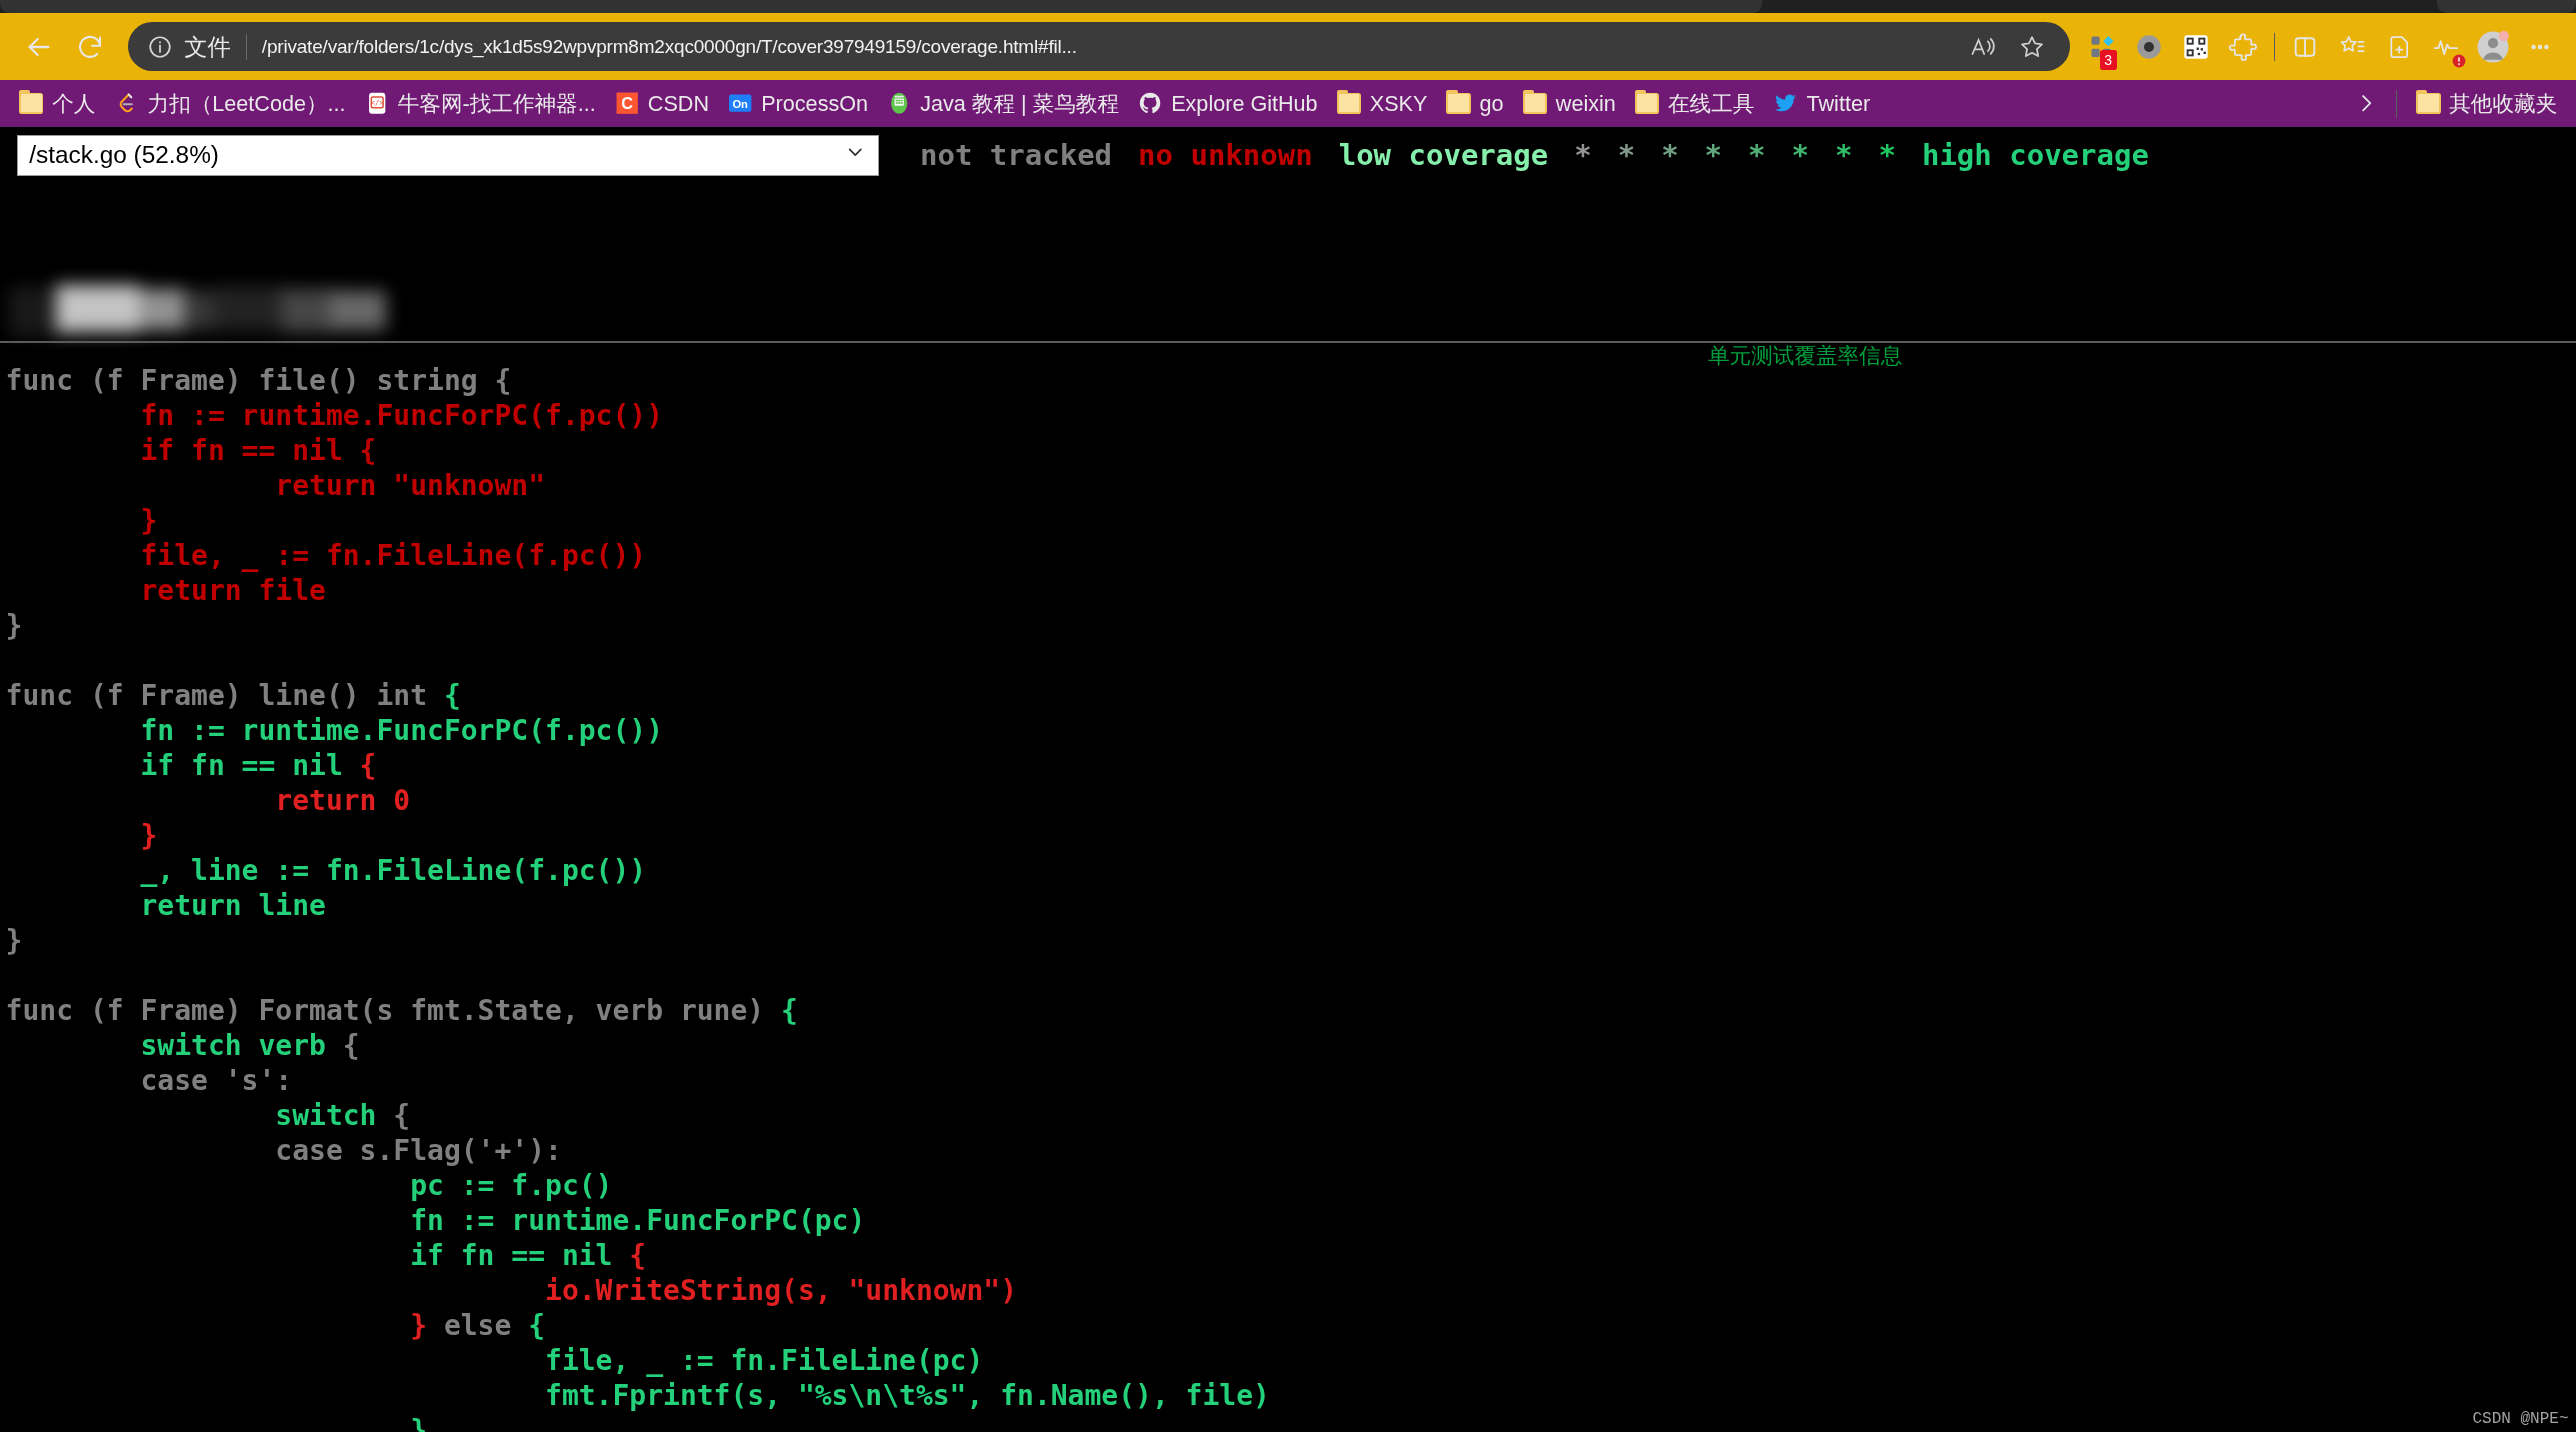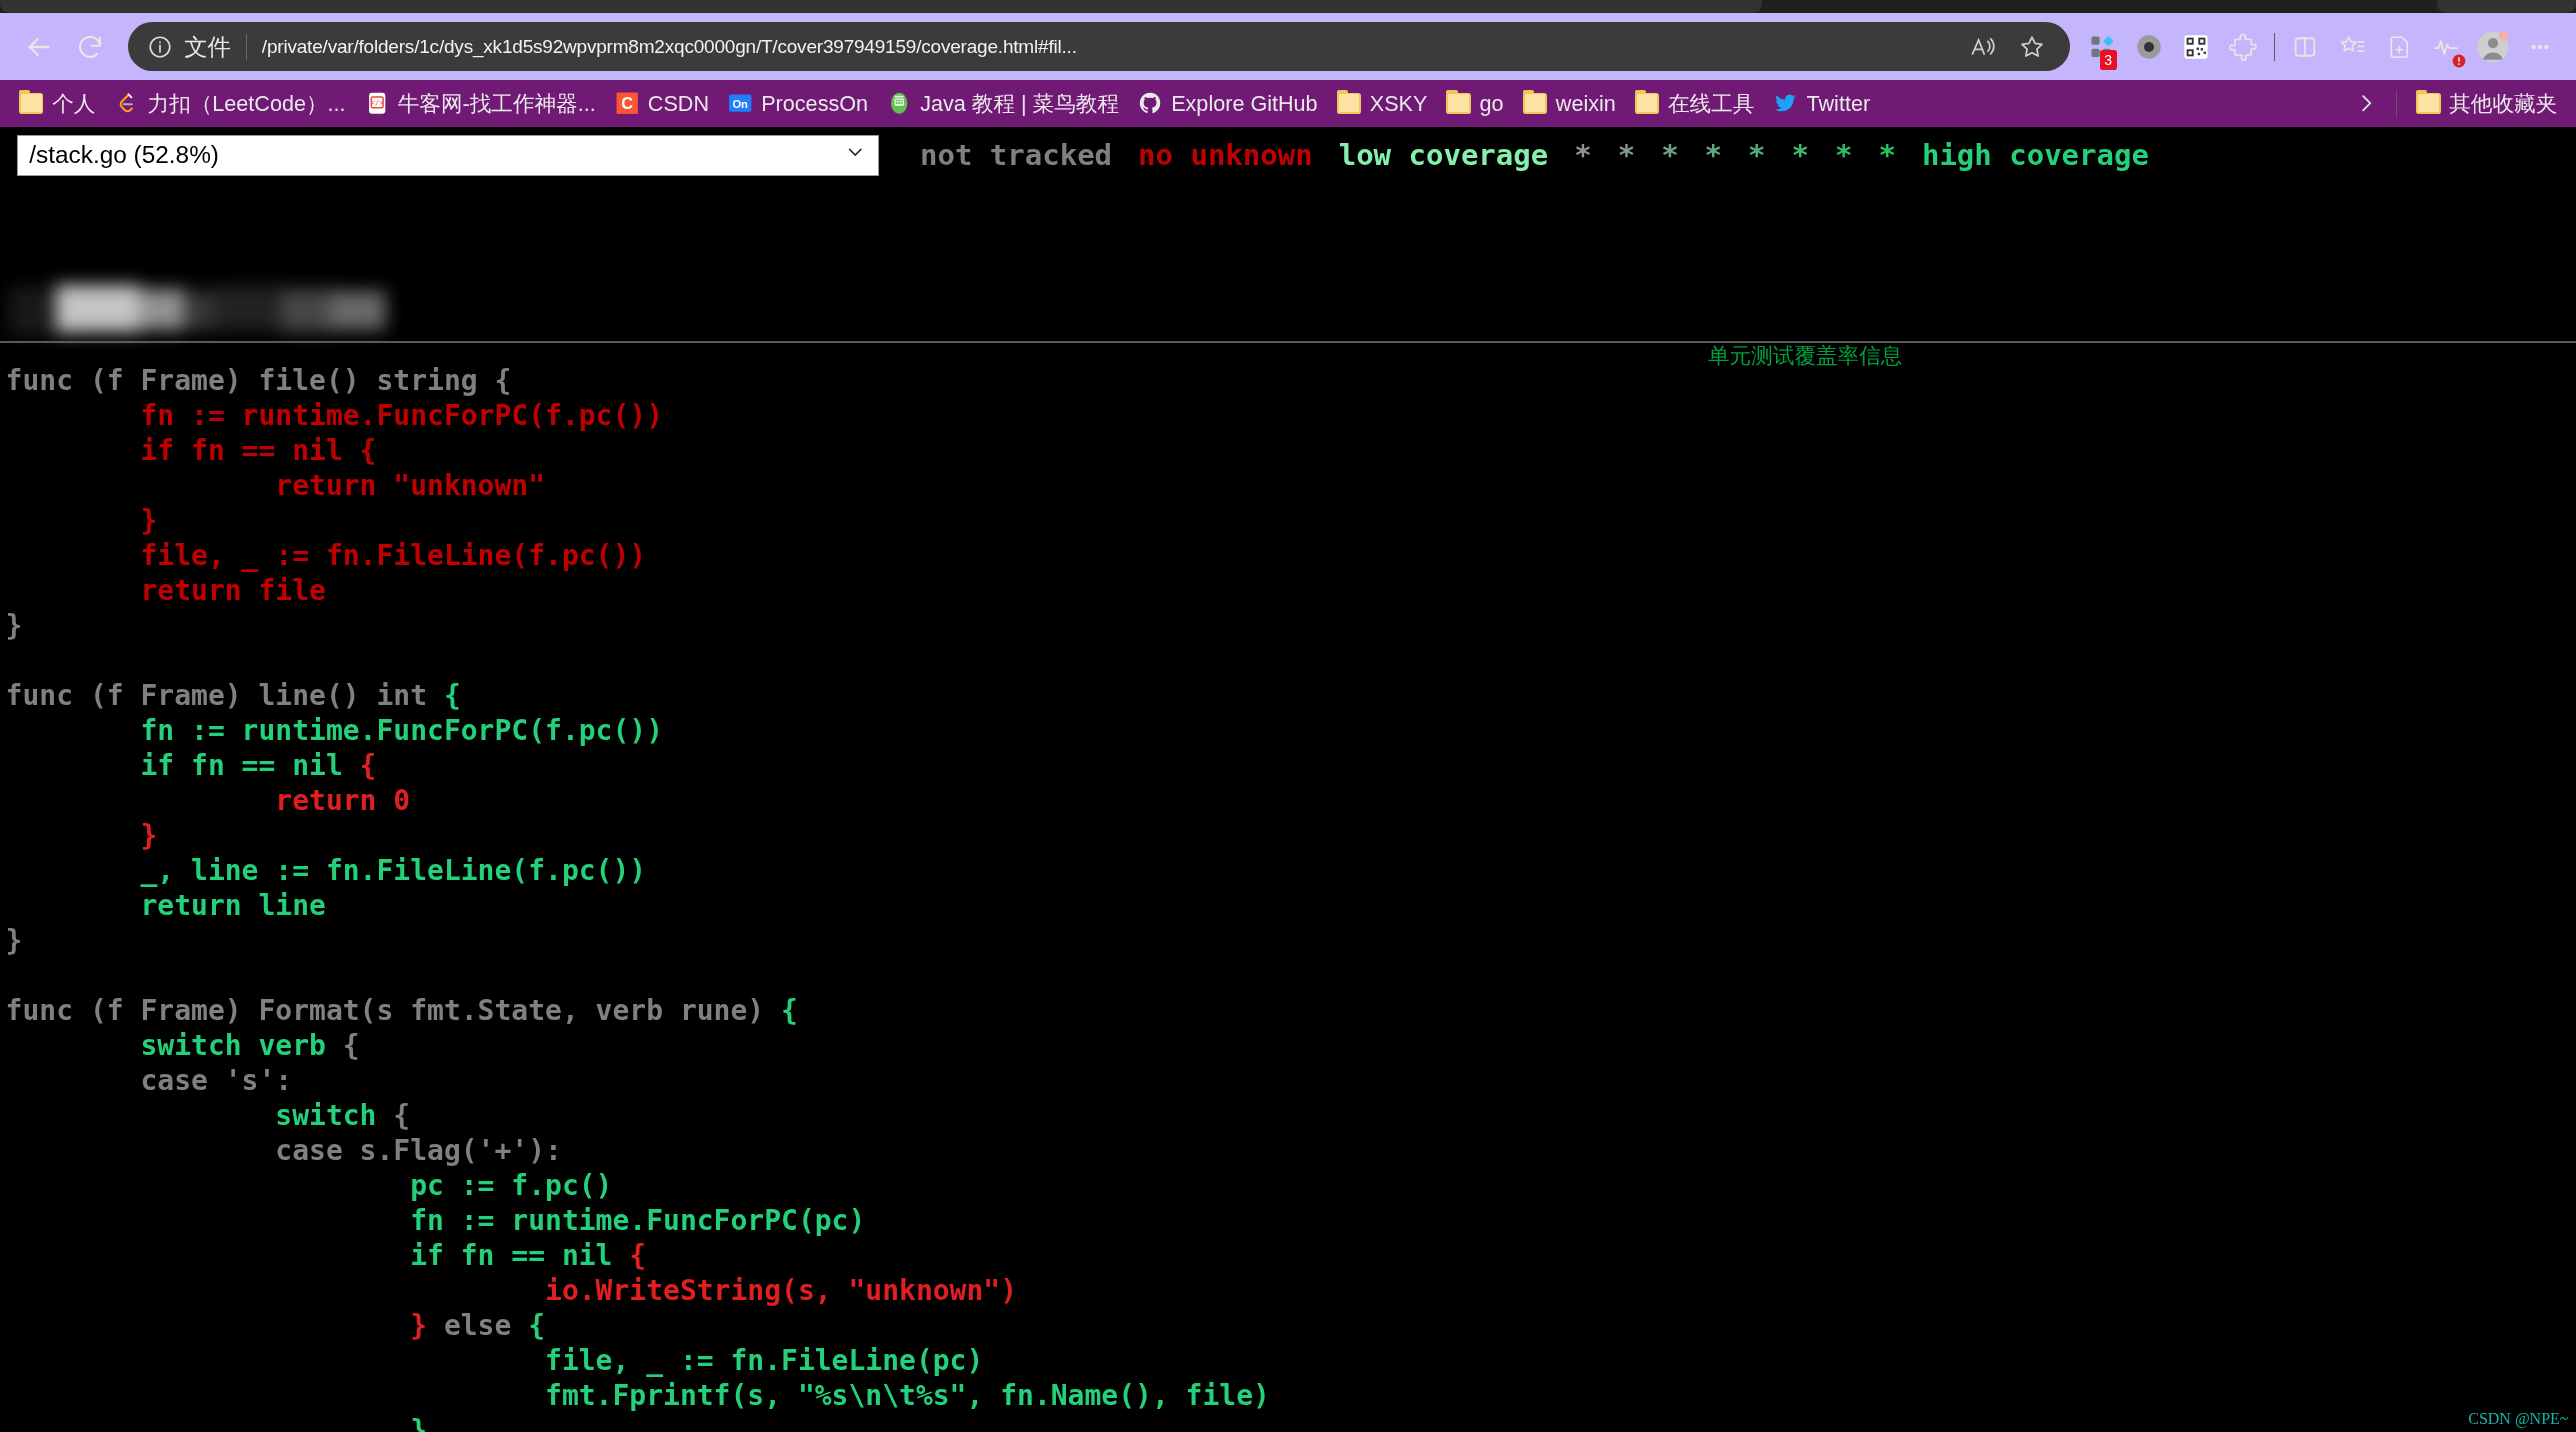--- a/index.html
+++ b/index.html
@@ -28,21 +28,21 @@
     border-radius: 0 0 9.4px 9.4px;
   }
 
   
   #toolbar {
     height: 67px;
     display: flex;
     align-items: center;
     padding: 0 13px;
     gap: 0;
-    background: #c4b5fd;
+    background: #eab308;
   }
   .tb-btn {
     width: 51px; height: 51px;
     display: flex; align-items: center; justify-content: center;
     border-radius: 5.6px;
     flex: none;
     color: #e8e8e8;
   }
   .tb-btn svg { display:block; }
 
@@ -251,23 +251,23 @@
     line-height: 35px;
     white-space: pre;
     font-weight: bold;
     padding-left: 5.6px;
   }
   #code .l { display:block; height: 35px; }
 
   #watermark {
     position: absolute;
     right: 7.5px; bottom: 5.6px;
-    color: #14b8a6;
+    color: #a3a3a3;
     font-size: 16px;
-    font-family: Liberation Serif, serif;
+    font-family: Liberation Mono, monospace;
   }
   
   #page-sep {
     position:absolute; left:0; top:214px; width:2576px; height:1.9px;
     background:#5a5a5a;
   }
 </style>
 </head>
 <body>
 

